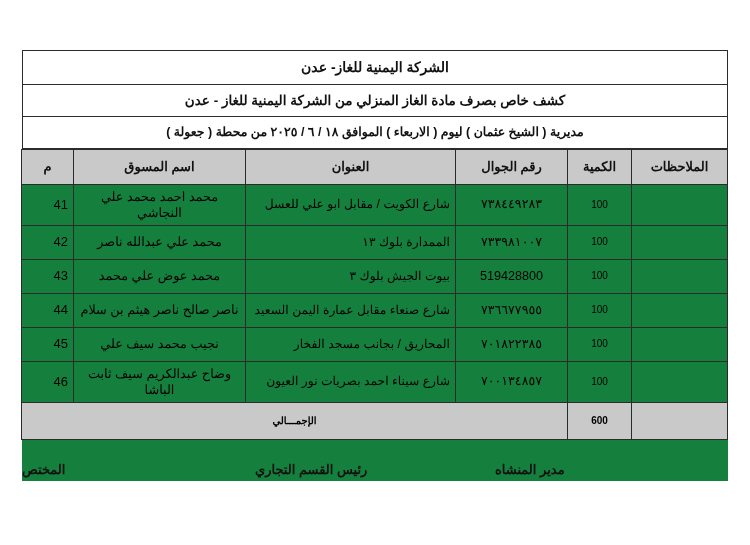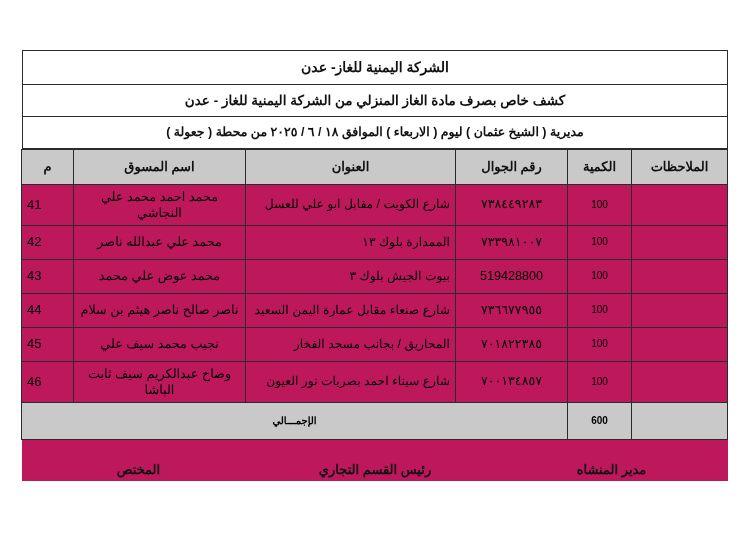--- a/index.html
+++ b/index.html
@@ -19,21 +19,21 @@
     width: 750px;
     height: 545px;
     background: #ffffff;
     box-sizing: border-box;
   }
   .sheet {
     position: absolute;
     left: 22px;
     top: 50px;
     width: 706px;
-    background: #be185d;
+    background: #15803d;
   }
   .header-block {
     border: 1px solid #2b2b2b;
     border-bottom: none;
     text-align: center;
     background: #ffffff;
   }
   .hdr-line {
     padding: 8px 6px 7px 6px;
     font-size: 14px;
@@ -59,21 +59,21 @@
     line-height: 1.25;
   }
   thead th {
     background: #c9c9c9;
     font-weight: bold;
     font-size: 13px;
     text-align: center;
     height: 26px;
     color: #111;
   }
-  td.c-m { text-align: left; font-size: 13px; width: 52px; }
+  td.c-m { text-align: right; font-size: 13px; width: 52px; }
   td.c-name { text-align: center; font-size: 12.8px; }
   td.c-addr { text-align: right; font-size: 12.3px; }
   td.c-phone { text-align: center; font-size: 12.6px; direction: ltr; }
   td.c-qty { text-align: center; font-size: 10px; }
   td.c-note { text-align: center; }
   tbody tr { height: 34px; }
 
   tr.total-row td {
     background: #c9c9c9;
     font-weight: bold;
@@ -85,21 +85,21 @@
 
   .footer-row {
     display: flex;
     margin-top: 18px;
     width: 706px;
     font-size: 13px;
     font-weight: bold;
     color: #111;
   }
   .footer-cell {
-    text-align: center;
+    text-align: left;
     padding: 4px 0;
   }
   .f1 { width: 33%; }
   .f2 { width: 34%; }
   .f3 { width: 33%; }
 </style>
 </head>
 <body>
 
 <div class="page">

